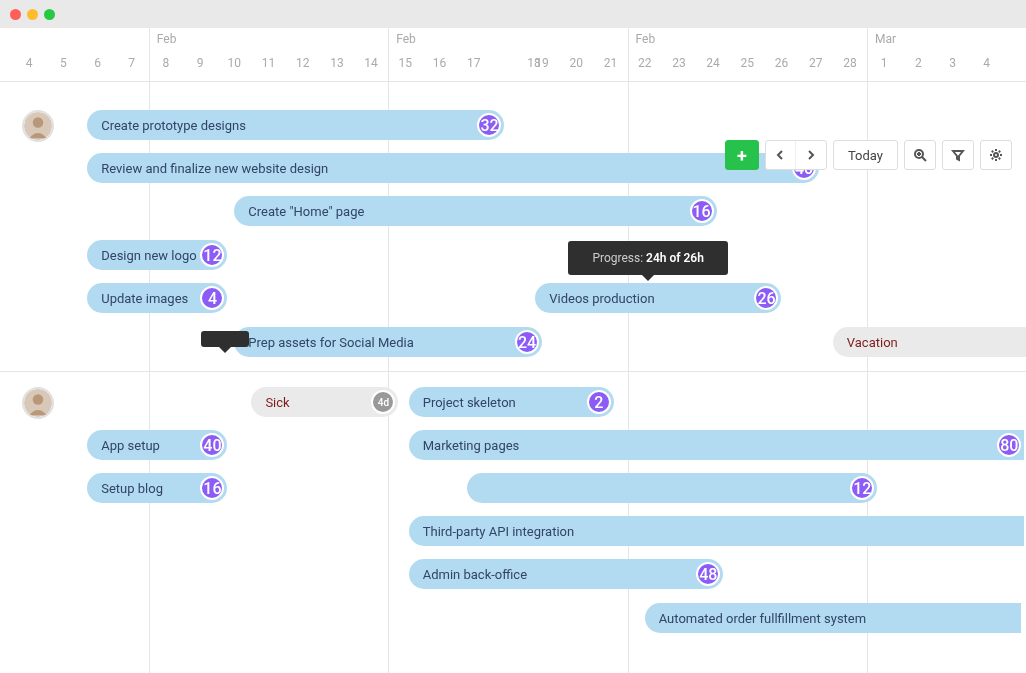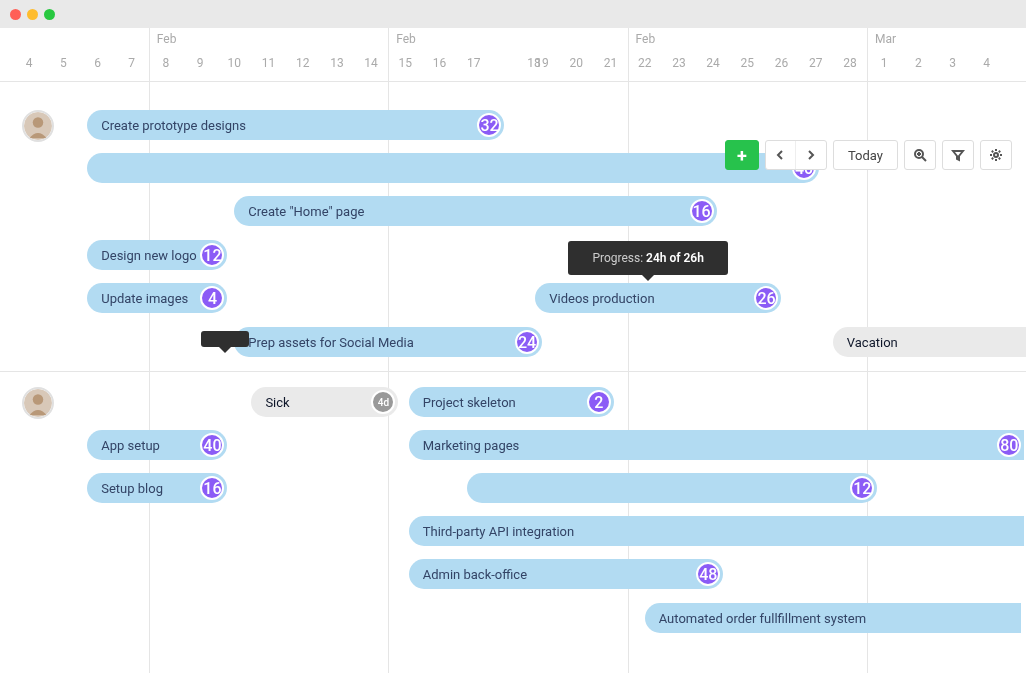--- a/index.html
+++ b/index.html
@@ -16,21 +16,21 @@
 .day { position:absolute; top:6px; color:#aaa; font-size:12px; text-align:center; transform:translateX(-50%); }
 .vline { position:absolute; top:0; bottom:0; width:1px; background:#e5e5e5; pointer-events:none; }
 .canvas { position:relative; width:100%; }
 .sep { position:absolute; left:0; right:0; height:1px; background:#e5e5e5; }
 .avatar { position:absolute; left:22px; width:32px; height:32px; border-radius:50%; border:2px solid #e0e0e0; overflow:hidden; }
 .avatar svg { width:100%; height:100%; }
 .bar { position:absolute; height:30px; border-radius:15px; background:#b2dbf2; display:flex; align-items:center; }
 .bar-label { padding-left:14px; color:#346; font-size:13px; white-space:nowrap; }
 .bar-badge { position:absolute; right:3px; top:3px; width:24px; height:24px; border-radius:50%; background:#8b5cf6; border:2px solid #fff; color:#fff; display:flex; align-items:center; justify-content:center; font-size:16px; font-weight:500; }
 .bar.gray { background:#eaeaea; }
-.bar.gray .bar-label { color:#0f172a; }
+.bar.gray .bar-label { color:#7f1d1d; }
 .bar.gray .bar-badge { background:#999; color:#fff; font-size:10px; }
 .bar.cut-right { border-top-right-radius:0; border-bottom-right-radius:0; }
 .toolbar { position:absolute; top:112px; right:14px; display:flex; gap:6px; z-index:20; }
 .btn { height:30px; min-width:30px; padding:0 8px; border:1px solid #ddd; border-radius:3px; background:#fff; display:flex; align-items:center; justify-content:center; color:#444; cursor:pointer; font-size:13px; }
 .btn.group { padding:0; border:1px solid #ddd; }
 .btn.group .half { width:30px; height:28px; display:flex; align-items:center; justify-content:center; }
 .btn.group .half:first-child { border-right:1px solid #eee; }
 .btn.add { width:34px; background:#27c24c; border-color:#27c24c; color:#fff; font-size:18px; font-weight:700; }
 .tooltip { position:absolute; background:#2f2f2f; color:#ccc; border-radius:3px; padding:8px 24px; font-size:12px; z-index:30; line-height:1.5; }
 .tooltip b { color:#fff; font-weight:600; }
@@ -141,20 +141,21 @@
             <circle cx="16" cy="16" r="16" fill="#d8c8b8"></circle>
             <circle cx="16" cy="12" r="6" fill="#b89878"></circle>
             <path d="M6 30 Q16 18 26 30 Z" fill="#b89878"></path>
           </svg></div>
         <div class="sep" style="top: 289px;"></div>
         <div class="bar" style="top: 28px; left: 87.24px; width: 417.24px;">
           <span class="bar-label">Create prototype designs</span>
           <span class="bar-badge">32</span>
         </div>
         <div class="bar" style="top: 71px; left: 87.24px; width: 731.88px;">
+          <span class="bar-label">Review and finalize new website design</span>
           <span class="bar-badge">40</span>
         </div>
         <div class="bar" style="top: 114px; left: 234.3px; width: 482.22px;">
           <span class="bar-label">Create "Home" page</span>
           <span class="bar-badge">16</span>
         </div>
         <div class="bar" style="top: 158px; left: 87.24px; width: 140.22px;">
           <span class="bar-label">Design new logo</span>
           <span class="bar-badge">12</span>
         </div>

